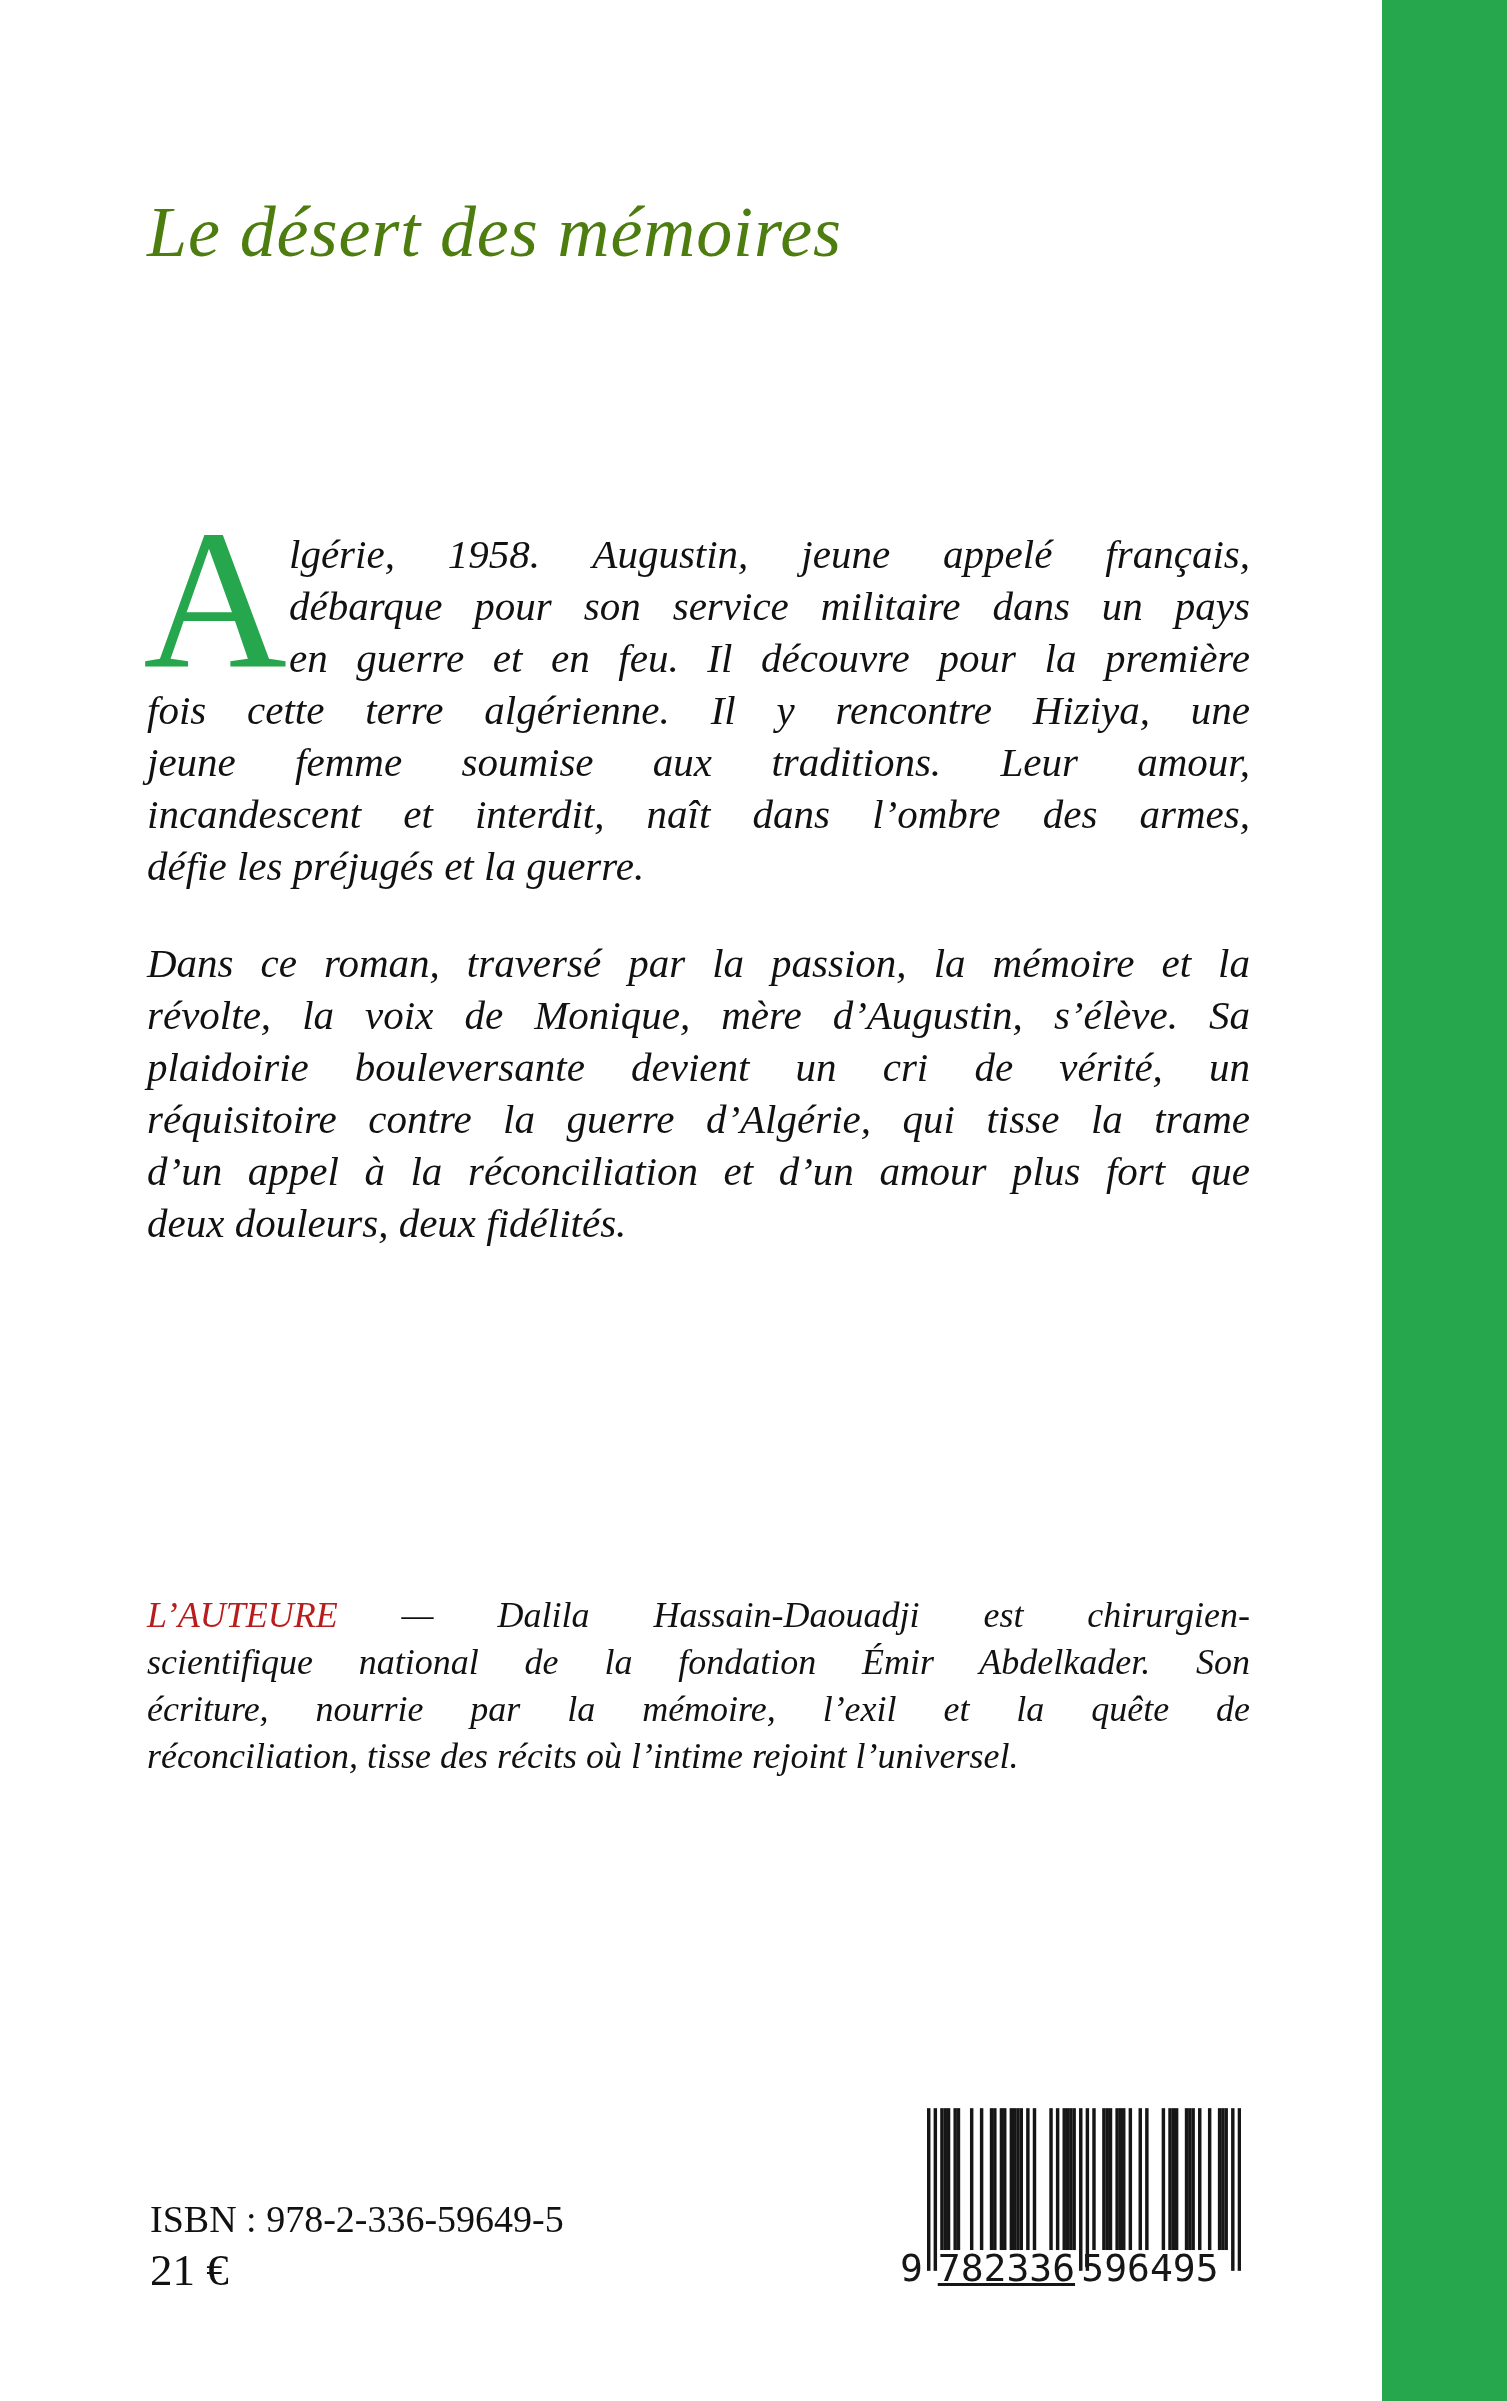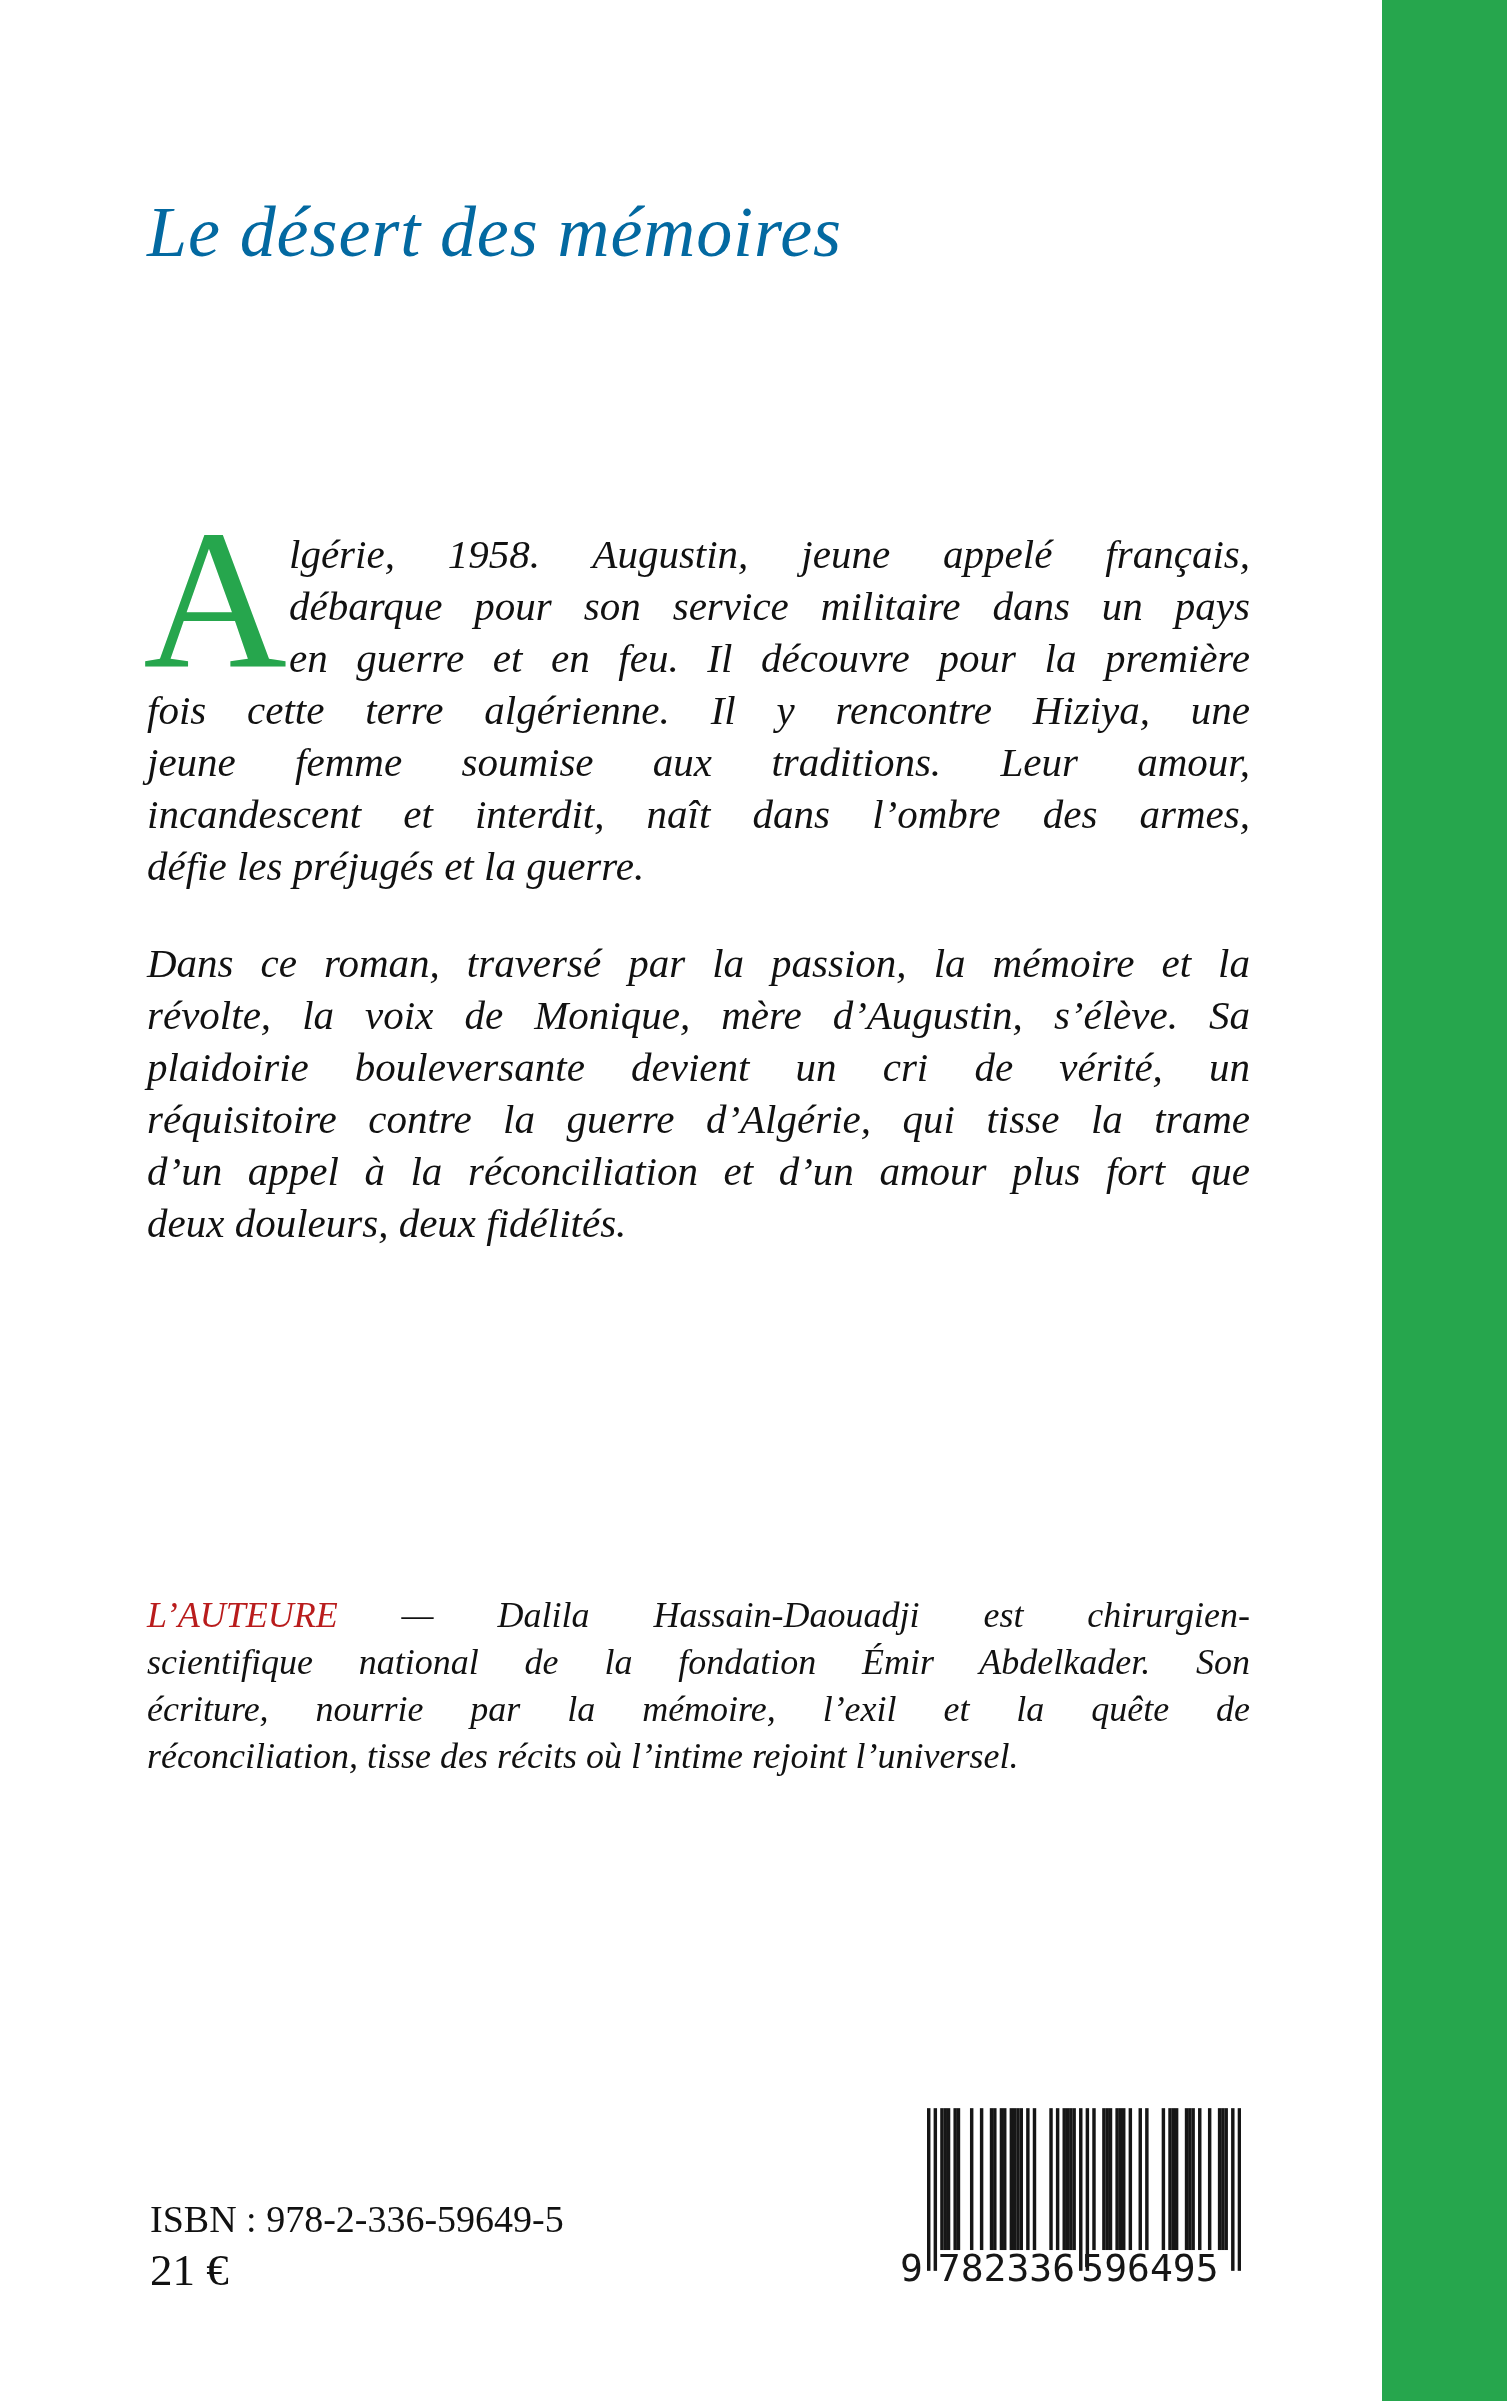--- a/index.html
+++ b/index.html
@@ -14,21 +14,21 @@
   .spine-band{
     position:absolute;top:0;right:0;
     width:126px;height:2402px;
     background:#26a64d;
   }
   .book-title{
     position:absolute;left:147px;top:195px;
     width:1136px;
     font-style:italic;
     font-size:72px;line-height:1.05;
-    color:#0369a1;
+    color:#4d7c0f;
     letter-spacing:0.9px;
   }
   .textblock{
     position:absolute;left:147px;width:1103px;
   }
   .synopsis-1{top:528px;}
   .synopsis-2{top:937px;}
   .jline{
     font-size:41px;line-height:52px;
     text-align:justify;text-align-last:justify;
@@ -63,21 +63,21 @@
   }
   .barcode svg{position:absolute;left:0;top:0;}
   .barcode svg rect{fill:#161616;}
   .bc-digits{
     position:absolute;top:140px;
     font-family:"DejaVu Sans Mono","Liberation Mono",monospace;
     font-size:38px;line-height:40px;
     color:#161616;
   }
   .bc-d-left{left:-36px;width:32px;text-align:right;}
-  .bc-d-g1{left:10.4px;width:138px;text-align:center;}
+  .bc-d-g1{left:10.4px;width:138px;text-align:center;text-decoration:underline;}
   .bc-d-g2{left:154px;width:138px;text-align:center;}
 </style>
 </head>
 <body>
 
 <div class="page">
 
   <div class="spine-band"></div>
 
   <div class="book-title">Le désert des mémoires</div>

